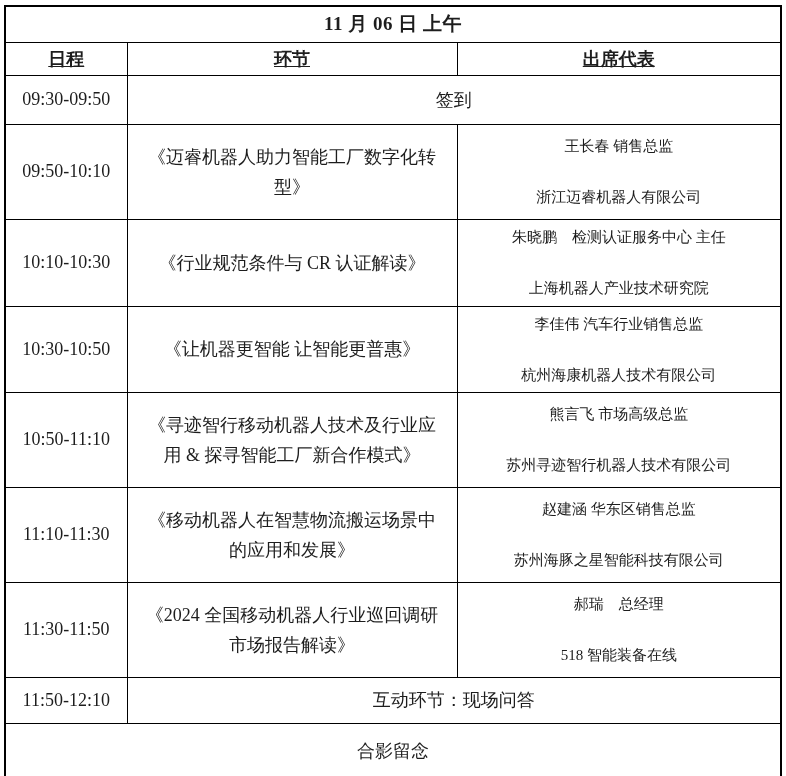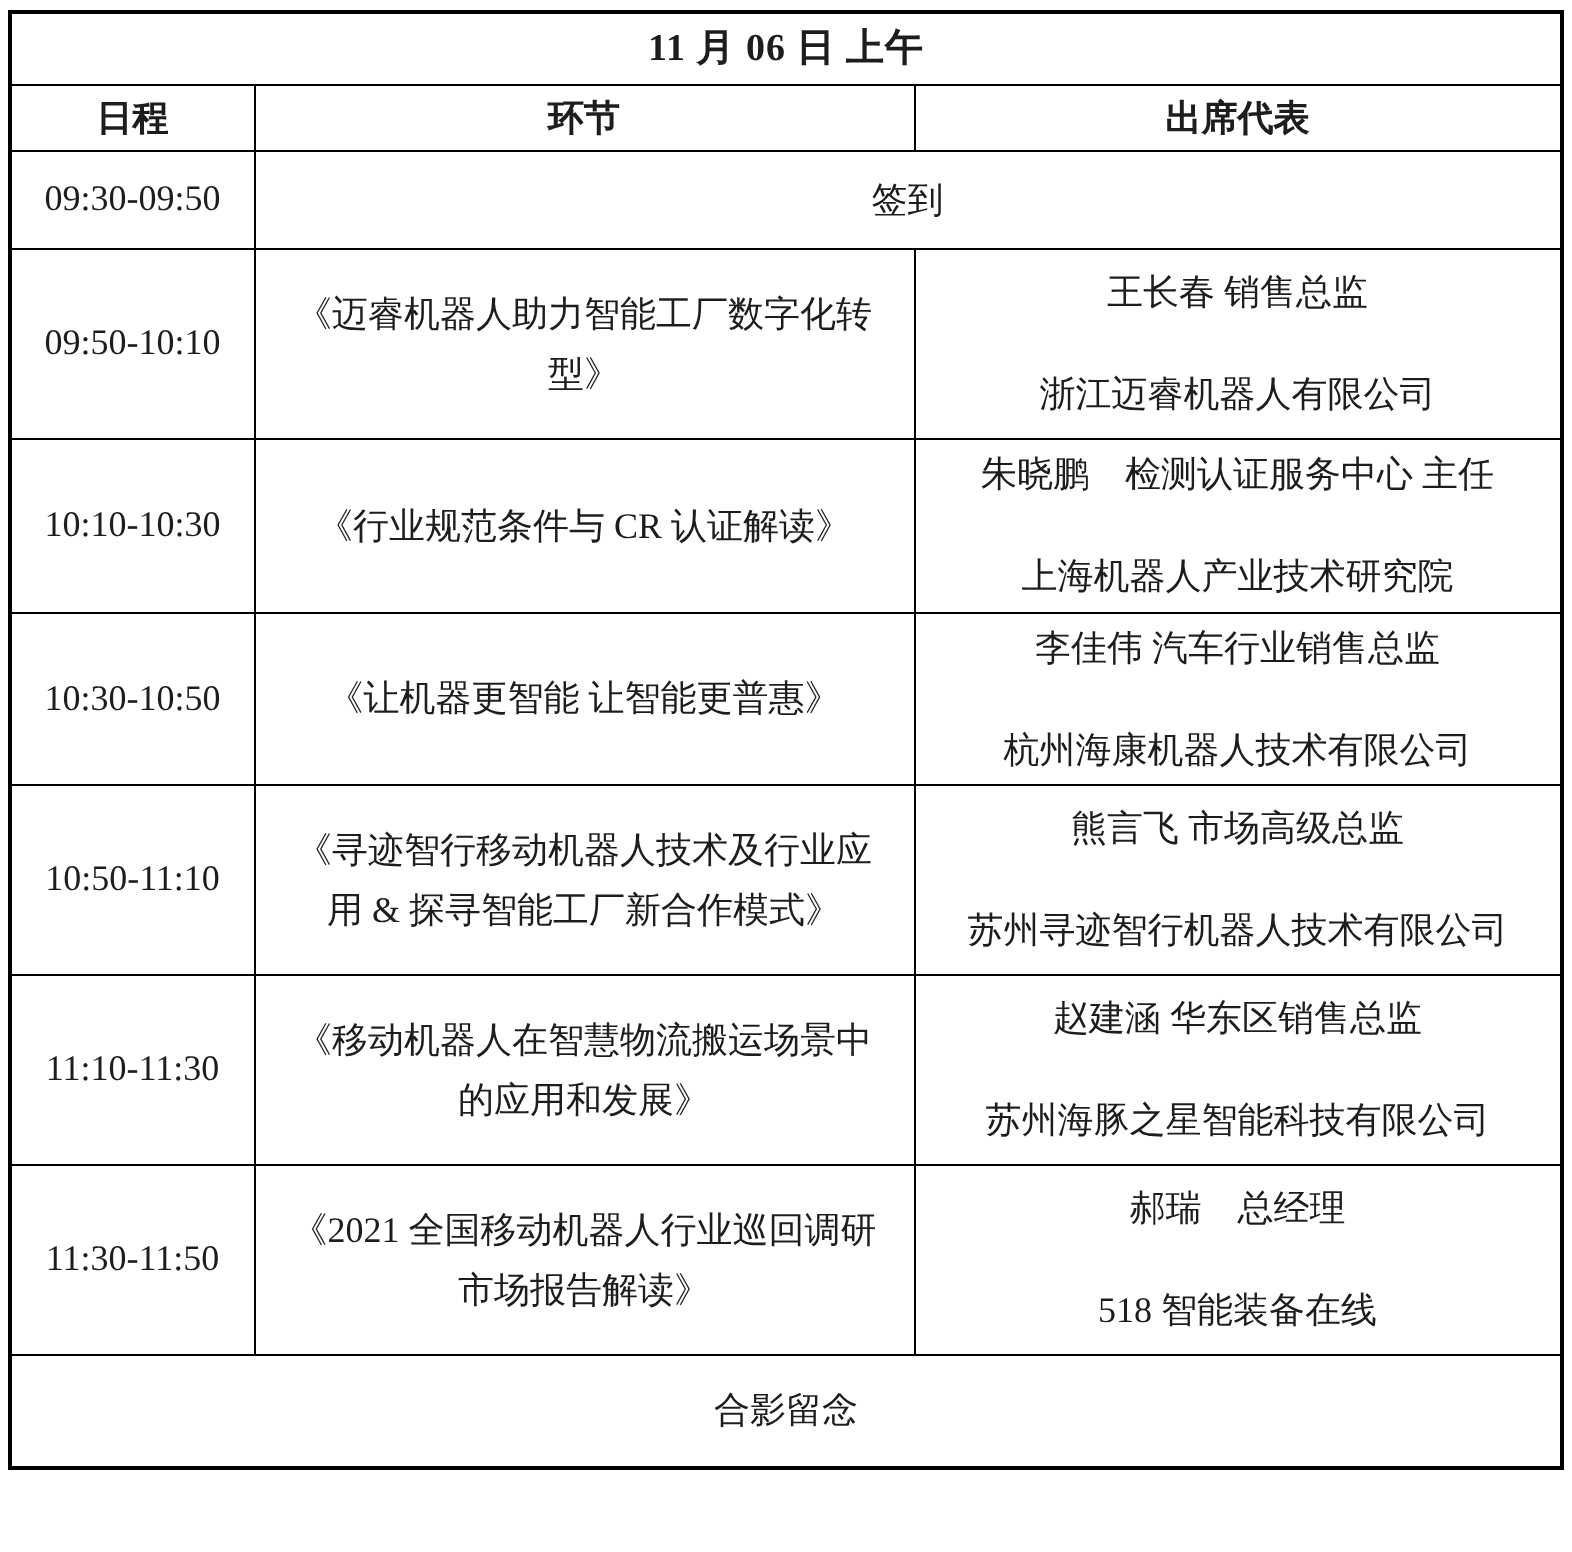--- a/index.html
+++ b/index.html
@@ -49,36 +49,37 @@
   tr.r-photo  { height: 57px; padding-left: 42px; }
 
   th.title-cell {
     font-size: 19px;
     font-weight: bold;
     letter-spacing: 0.5px;
   }
   th.col-head {
     font-size: 18px;
     font-weight: bold;
+    text-decoration: underline;
   }
   td.time-cell {
     font-size: 18px;
     white-space: nowrap;
   }
   td.session-cell {
     font-size: 18px;
     line-height: 30px;
     padding: 17px 16px;
   }
   td.span-cell {
     font-size: 18px;
     padding: 0 16px;
   }
   td.speaker-cell {
-    font-size: 18px;
+    font-size: 15px;
     padding: 0 8px;
   }
   .person-line { line-height: 26px; }
   .org-line    { line-height: 26px; margin-top: 25px; }
 </style>
 </head>
 <body>
 
 <table class="schedule">
   <colgroup>
@@ -143,25 +144,29 @@
     <td class="time-cell">11:10-11:30</td>
     <td class="session-cell">《移动机器人在智慧物流搬运场景中的应用和发展》</td>
     <td class="speaker-cell">
       <div class="person-line">赵建涵 华东区销售总监</div>
       <div class="org-line">苏州海豚之星智能科技有限公司</div>
     </td>
   </tr>
 
   <tr class="r-s6">
     <td class="time-cell">11:30-11:50</td>
-    <td class="session-cell">《2021 全国移动机器人行业巡回调研市场报告解读》</td>
+    <td class="session-cell">《2024 全国移动机器人行业巡回调研市场报告解读》</td>
     <td class="speaker-cell">
       <div class="person-line">郝瑞　总经理</div>
       <div class="org-line">518 智能装备在线</div>
     </td>
   </tr>
 
+  <tr class="r-qa">
+    <td class="time-cell">11:50-12:10</td>
+    <td class="span-cell" colspan="2">互动环节：现场问答</td>
+  </tr>
 
   <tr class="r-photo">
     <td class="span-cell" colspan="3">合影留念</td>
   </tr>
 </tbody>
   </table>
 
 </body></html>

